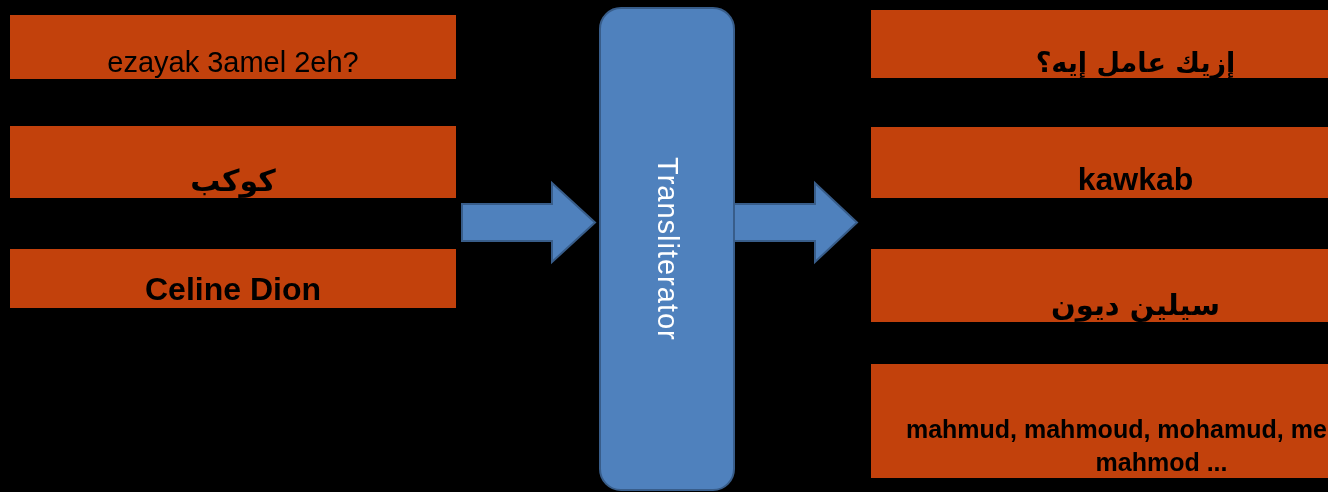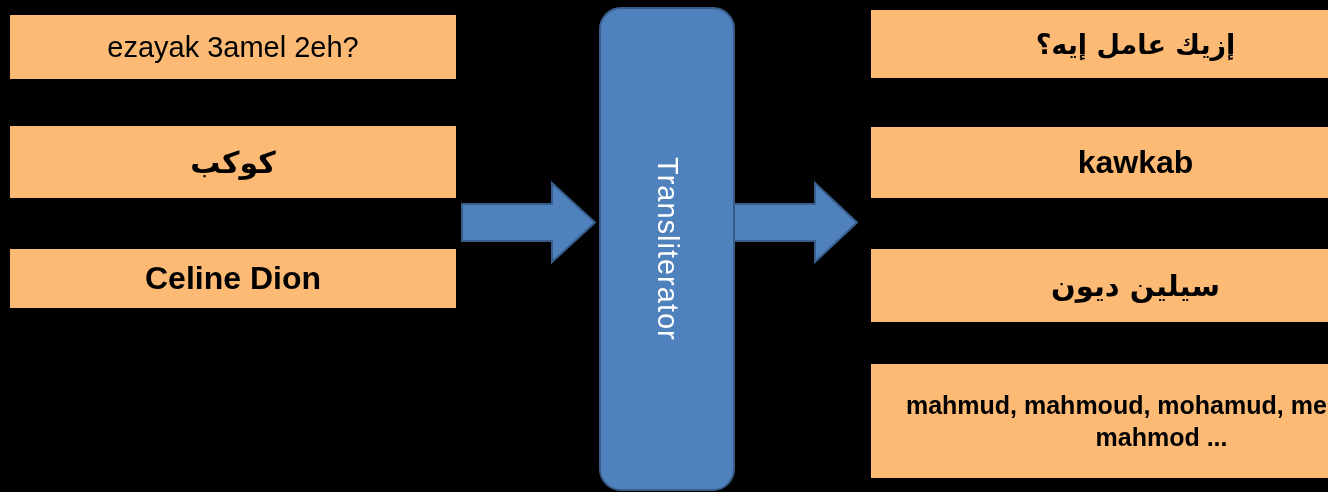--- a/index.html
+++ b/index.html
@@ -10,24 +10,24 @@
   .canvas {
     position: relative;
     width: 1328px;
     height: 492px;
     background: #000000;
     overflow: hidden;
     font-family: "Liberation Sans", "DejaVu Sans", sans-serif;
   }
   .box {
     position: absolute;
-    background: #fdba74;
+    background: #c2410c;
     color: #000000;
     display: flex;
-    align-items: center;
+    align-items: flex-end;
     justify-content: center;
     text-align: center;
   }
   .box.left  { left: 10px;  width: 446px; }
   .box.right { left: 871px; width: 529px; }
   .ar { font-family: "DejaVu Sans", sans-serif; }
 
   .lb1 { top: 15px;  height: 64px;  font-size: 29px; font-weight: 400; }
   .lb2 { top: 126px; height: 72px;  font-size: 30px; font-weight: 700; }
   .lb3 { top: 249px; height: 59px;  font-size: 32px; font-weight: 700; }

